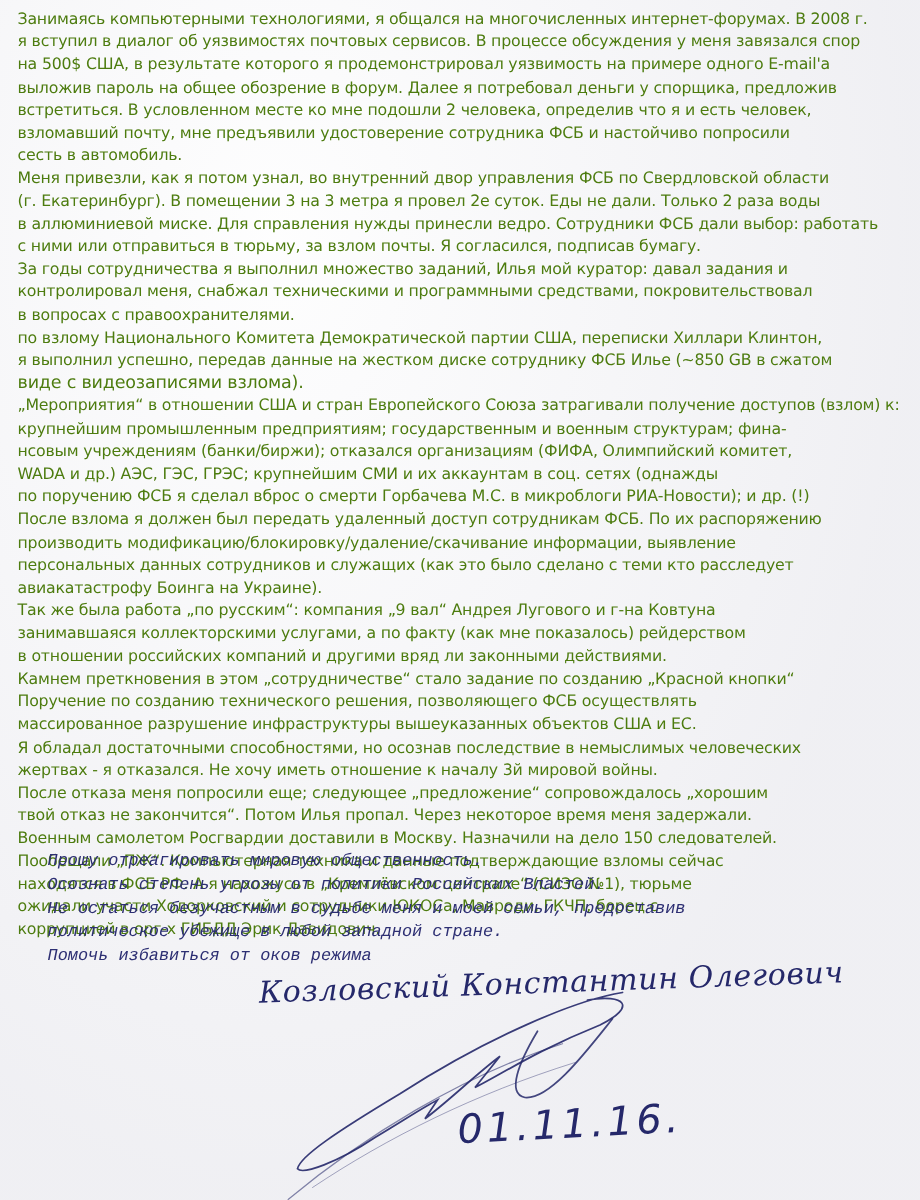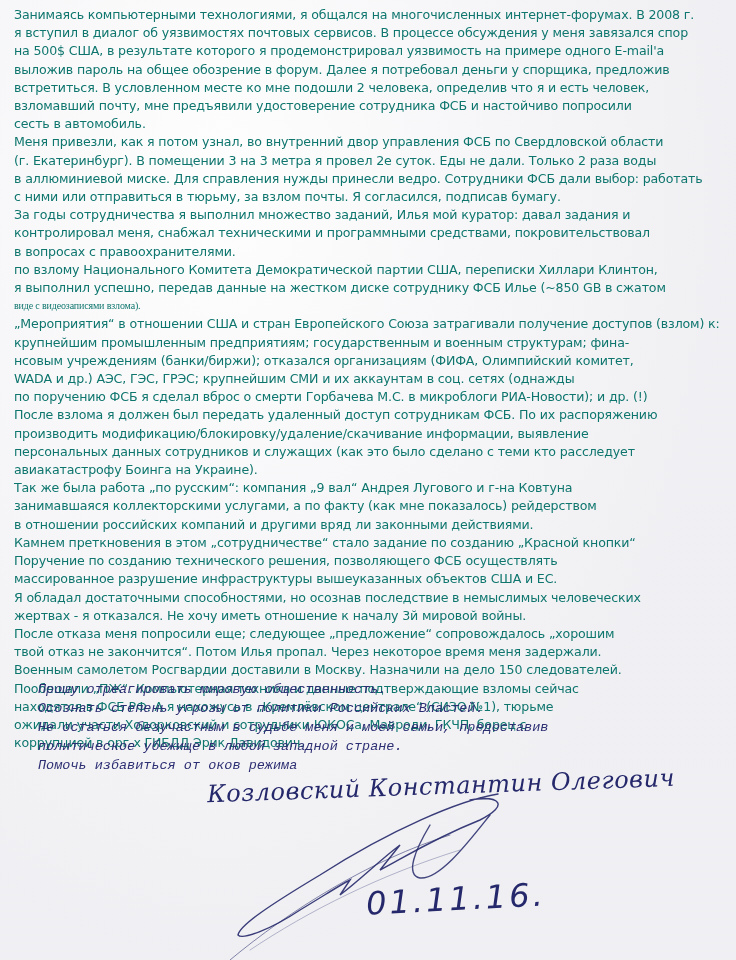--- a/index.html
+++ b/index.html
@@ -10,32 +10,32 @@
     font-family: "DejaVu Sans", sans-serif;
   }
   .paper {
     position: absolute; inset: 0;
     background:
       radial-gradient(ellipse at 30% 20%, rgba(255,255,255,0.9), rgba(238,238,242,0.6) 70%),
       #f2f2f5;
   }
   .letter {
     position: absolute; left: 14px; top: 6px; width: 712px;
-    color: #0f766e;
+    color: #4d7c0f;
     font-family: "DejaVu Sans", sans-serif;
     font-size: 12.6px;
     line-height: 18.2px;
     letter-spacing: -0.15px;
   }
   .line {
     display: block;
     white-space: nowrap;
     transform-origin: left center;
   }
-  .line.small { font-size: 10px; font-family: Liberation Serif, serif; }
+  .line.small { font-size: 14px; }
   .closing { position: absolute; left: 38px; top: 680px; color: #2d2f73;
     font-family: Liberation Mono, monospace; font-size: 13.5px; line-height: 19px; }
   .closing .line { font-style: italic; }
   .signature-name {
     position: absolute; left: 207px; top: 772px;
     font-family: "DejaVu Serif", serif; font-style: italic;
     font-size: 24px; color: #25286a; letter-spacing: 0.5px;
     transform: rotate(-2deg);
   }
   .signature-scribble { position: absolute; left: 230px; top: 790px; width: 300px; height: 170px; }

